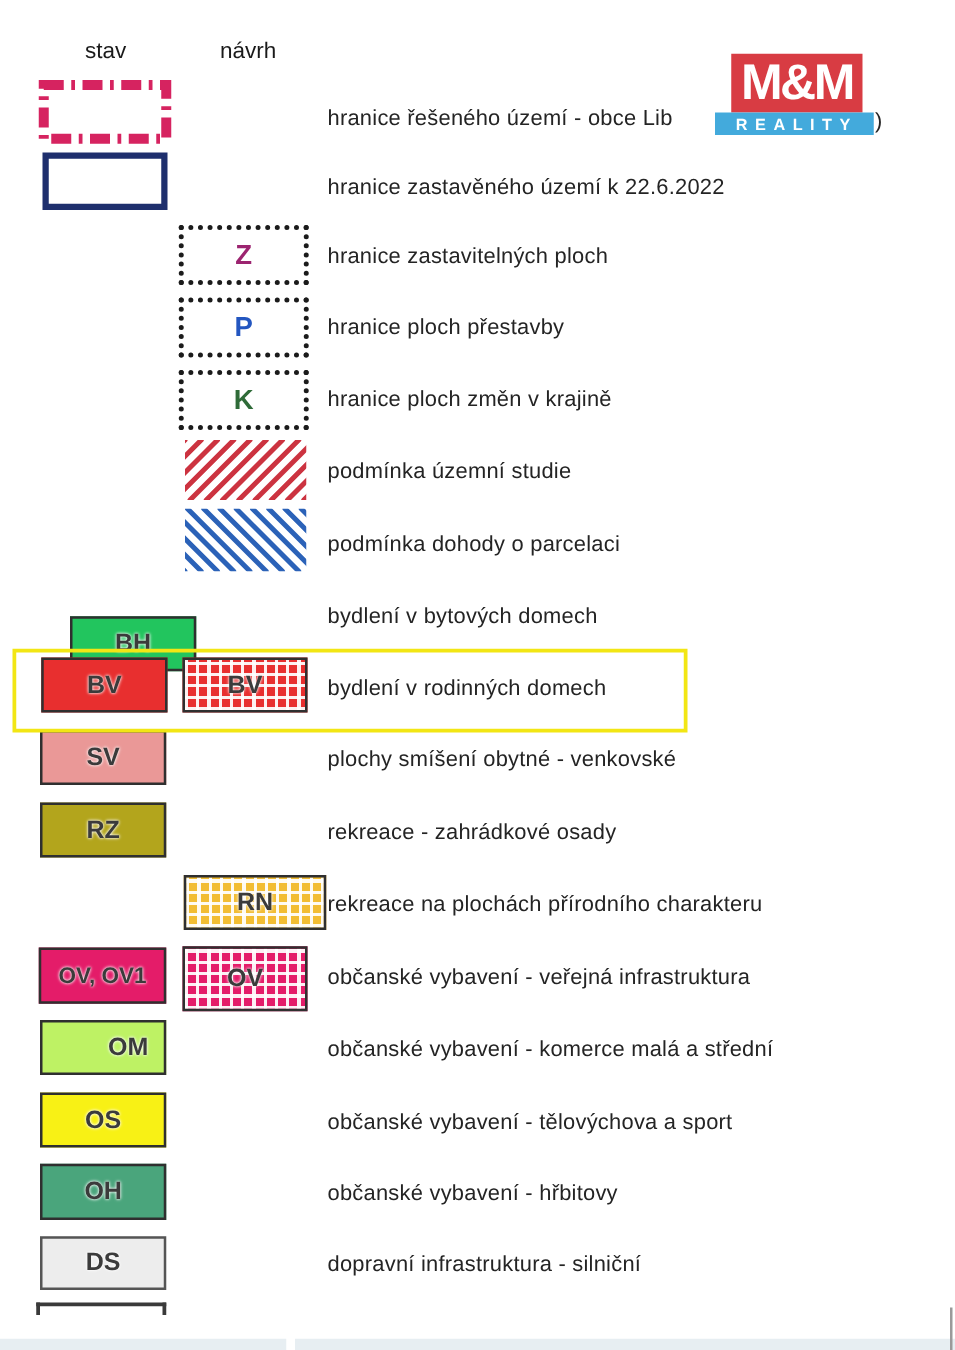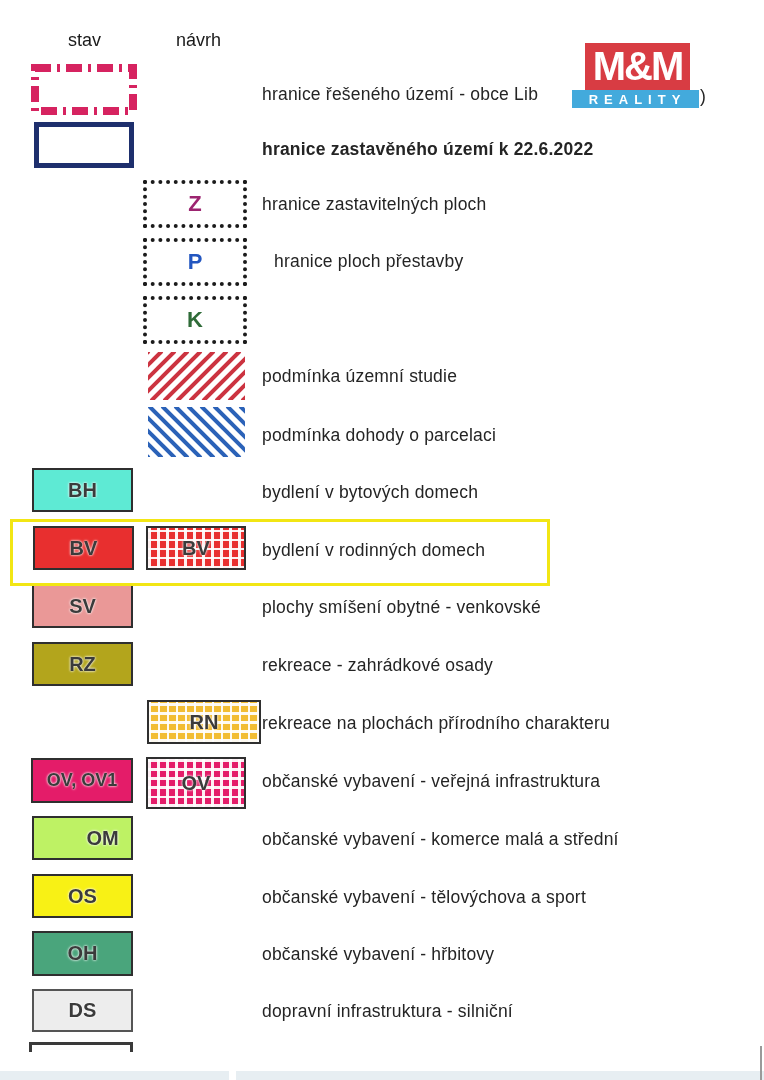--- a/index.html
+++ b/index.html
@@ -53,35 +53,36 @@
   <div class="colhead" style="left:68px;top:30px;">stav</div>
   <div class="colhead" style="left:176px;top:30px;">návrh</div>
 
   <svg class="hatch" style="left:30px;top:62px;" width="108" height="55">
     <rect x="5" y="6" width="98" height="43" fill="none" stroke="#d62360" stroke-width="8" stroke-dasharray="16 6 3 6"></rect>
   </svg>
   <div class="lbl" style="top:84px;">hranice řešeného území - obce Lib</div>
   <div class="suffix">)</div>
 
   <div class="navyrect"></div>
-  <div class="lbl" style="top:139px;font-weight:bold;">hranice zastavěného území k 22.6.2022</div>
+  <div class="lbl" style="top:139px;">hranice zastavěného území k 22.6.2022</div>
 
   <div class="dotted" style="top:180px;">
     <span class="code" style="color: rgb(156, 36, 112);">Z</span>
   </div>
   <div class="lbl" style="top:194px;">hranice zastavitelných ploch</div>
 
   <div class="dotted" style="top:238px;">
     <span class="code" style="color: rgb(35, 86, 192);">P</span>
   </div>
-  <div class="lbl" style="top:251px;margin-left:12px;">hranice ploch přestavby</div>
+  <div class="lbl" style="top:251px;">hranice ploch přestavby</div>
 
   <div class="dotted" style="top:296px;">
     <span class="code" style="color: rgb(47, 107, 56);">K</span>
   </div>
+  <div class="lbl" style="top:309px;">hranice ploch změn v krajině</div>
 
   <svg class="hatch" style="top:352px;" width="97" height="48">
     <g stroke="#cc3340" stroke-width="4" stroke-linecap="round">
       <line x1="-48" y1="48" x2="0" y2="0"></line>
         <line x1="-35" y1="48" x2="13" y2="0"></line>
       <line x1="-22" y1="48" x2="26" y2="0"></line>
         <line x1="-9" y1="48" x2="39" y2="0"></line>
       <line x1="4" y1="48" x2="52" y2="0"></line>
         <line x1="17" y1="48" x2="65" y2="0"></line>
       <line x1="30" y1="48" x2="78" y2="0"></line>
@@ -105,21 +106,21 @@
       <line x1="28" y1="0" x2="78" y2="50"></line>
         <line x1="41" y1="0" x2="91" y2="50"></line>
       <line x1="54" y1="0" x2="104" y2="50"></line>
         <line x1="67" y1="0" x2="117" y2="50"></line>
       <line x1="80" y1="0" x2="130" y2="50"></line>
         <line x1="93" y1="0" x2="143" y2="50"></line>
     </g>
   </svg>
   <div class="lbl" style="top:425px;">podmínka dohody o parcelaci</div>
 
-  <div class="sw" style="top: 468px; background-color: #5eead4;">
+  <div class="sw" style="top: 493px; background-color: #22c55e; margin-left: 24px;">
     <span class="code">BH</span>
   </div>
   <div class="lbl" style="top:482px;">bydlení v bytových domech</div>
 
   <div class="hilite"></div>
   <div class="sw" style="top: 526px; left: 33px; background-color: rgb(232, 47, 47);">
     <span class="code">BV</span>
   </div>
   <div class="nv check" style="top: 526px; background-color: rgb(232, 47, 47);">
     <span class="code">BV</span>

